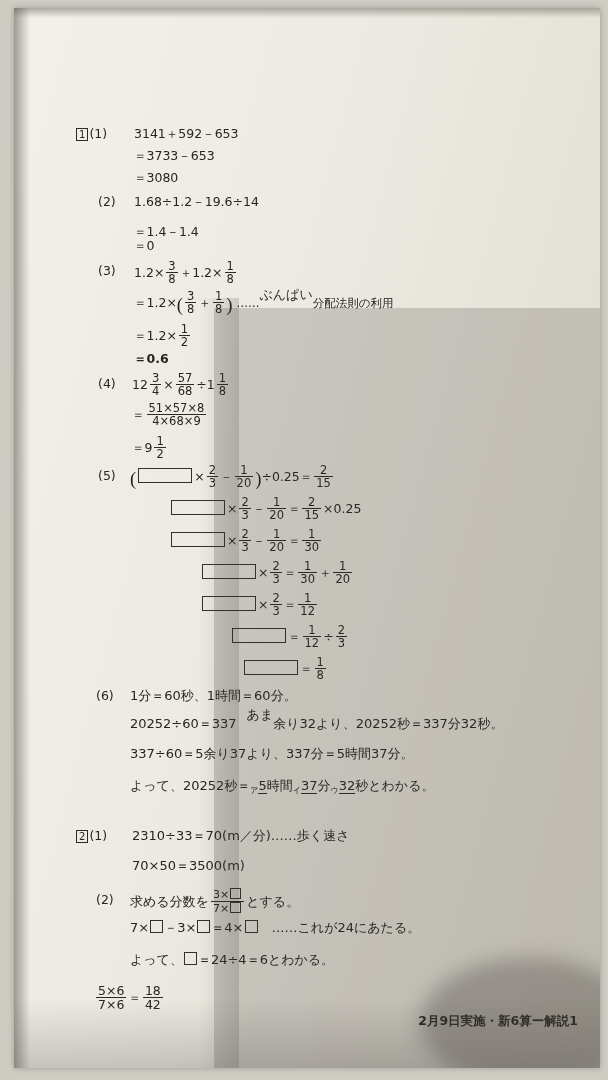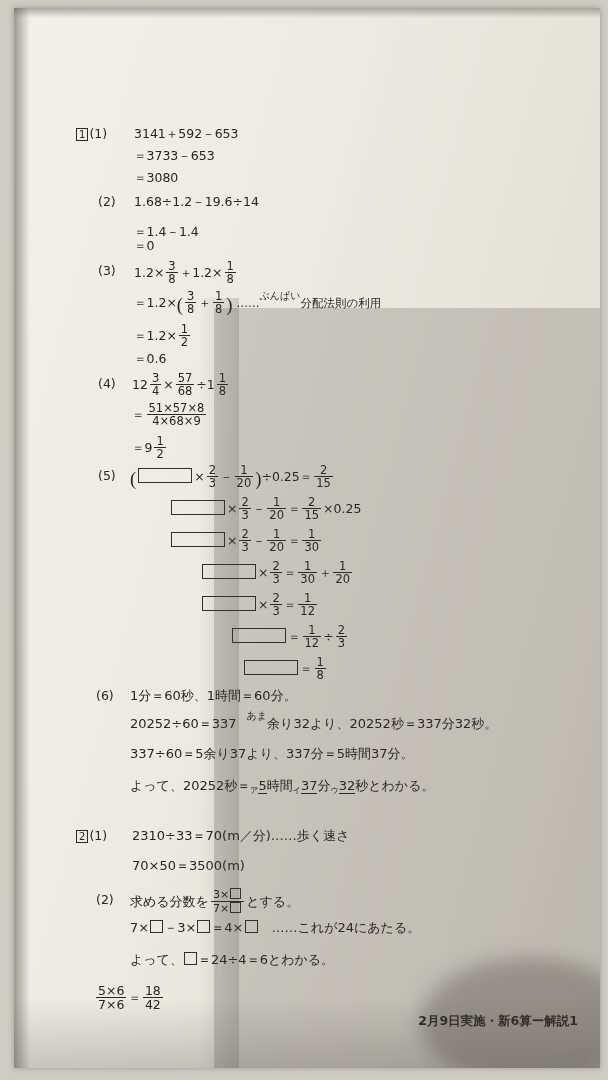--- a/index.html
+++ b/index.html
@@ -178,21 +178,21 @@
   }
   .paren-big {
     font-size: 1.5em;
     vertical-align: -0.22em;
     font-family: "Liberation Serif", serif;
   }
   .small-note {
     font-size: 11.5px;
   }
   .ruby {
-    font-size: 10px;
+    font-size: 13px;
     position: relative;
     top: -8px;
     letter-spacing: 0px;
   }
   .sub-label {
     font-size: 8px;
     vertical-align: -3px;
   }
   .ul { border-bottom: 1px solid #2b2925; }
   .jp { font-family: "DejaVu Sans", sans-serif; }
@@ -236,21 +236,21 @@
         <div class="line" style="left:120px; top:152px;">
           1.2×<span class="frac"><span class="num">3</span><span class="den">8</span></span>＋1.2×<span class="frac"><span class="num">1</span><span class="den">8</span></span>
         </div>
         <div class="line" style="left:120px; top:182px;">
           ＝1.2×<span class="paren-big">(</span><span class="frac"><span class="num">3</span><span class="den">8</span></span>＋<span class="frac"><span class="num">1</span><span class="den">8</span></span><span class="paren-big">)</span>
           <span class="small-note">……<span class="ruby">ぶんぱい</span>分配法則の利用</span>
         </div>
         <div class="line" style="left:120px; top:215px;">
           ＝1.2×<span class="frac"><span class="num">1</span><span class="den">2</span></span>
         </div>
-        <div class="line" style="left:120px; top:243px;">＝0.6</div>
+        <div class="line" style="left:120px; top:243px;font-weight:bold;">＝0.6</div>
 
         <div class="line" style="left:84px; top:268px;">(4)</div>
         <div class="line" style="left:118px; top:264px;">
           12<span class="frac"><span class="num">3</span><span class="den">4</span></span>×<span class="frac"><span class="num">57</span><span class="den">68</span></span>÷1<span class="frac"><span class="num">1</span><span class="den">8</span></span>
         </div>
         <div class="line" style="left:118px; top:294px;">
           ＝<span class="frac"><span class="num">51×57×8</span><span class="den">4×68×9</span></span>
         </div>
         <div class="line" style="left:118px; top:327px;">
           ＝9<span class="frac"><span class="num">1</span><span class="den">2</span></span>

